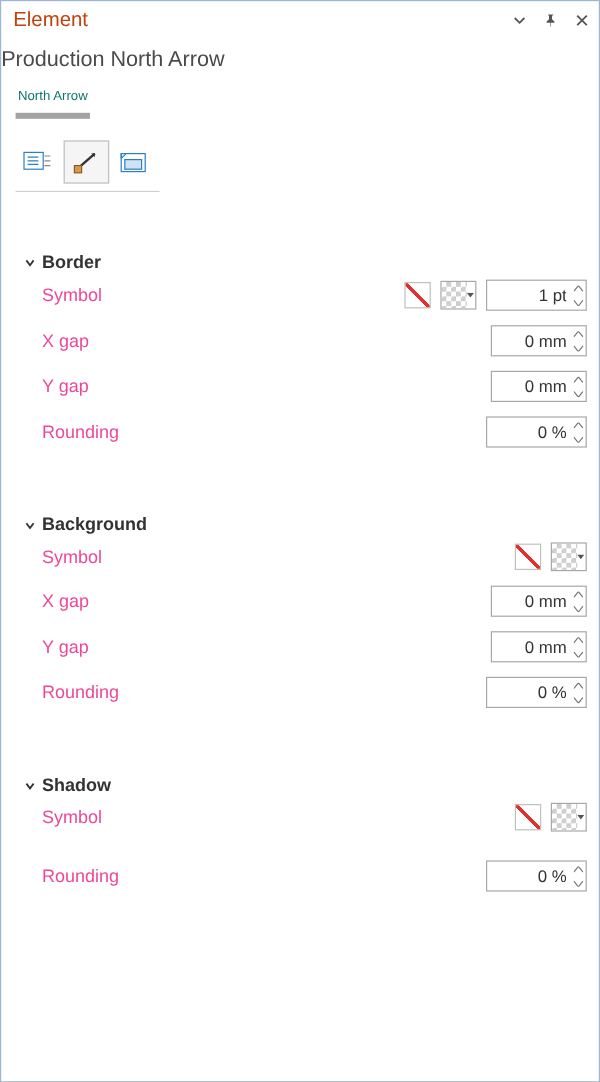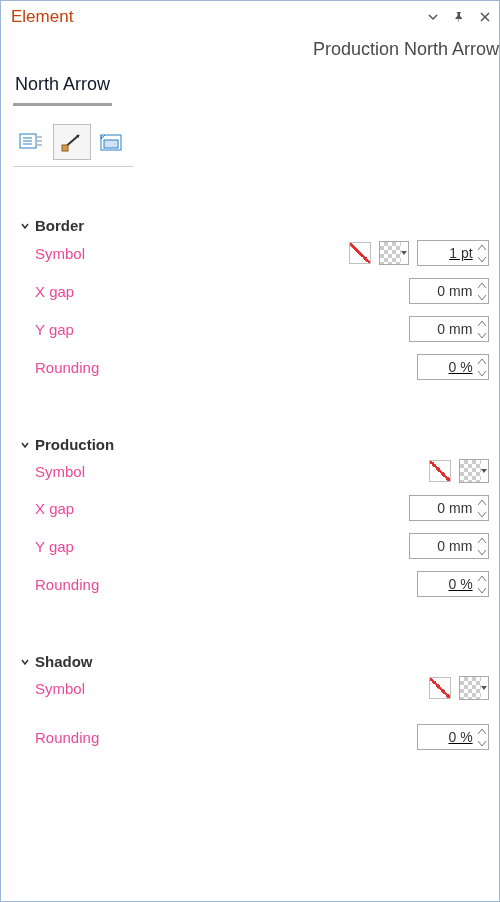--- a/index.html
+++ b/index.html
@@ -1,44 +1,44 @@
 <!DOCTYPE html>
 <html><head>
 <meta charset="utf-8">
 <style>
   * { box-sizing: border-box; margin: 0; padding: 0; font-family: "Segoe UI", Arial, sans-serif; }
   body { background: #fff; width: 500px; height: 902px; border: 1px solid #9bb7d4; position: relative; }
   .titlebar { display: flex; align-items: center; height: 32px; padding: 0 6px 0 10px; }
   .titlebar-title { color: #c2410c; font-size: 17px; flex: 1; }
   .titlebar-controls { display: flex; gap: 10px; align-items: center; }
   .tb-btn { width: 16px; height: 16px; display: flex; align-items: center; justify-content: center; cursor: pointer; color: #555; }
-  .subtitle { text-align: right; font-size: 18px; color: #4a4a4a; padding: 6px 0 10px 0; }
+  .subtitle { text-align: left; font-size: 18px; color: #4a4a4a; padding: 6px 0 10px 0; }
   .tab-row { padding: 0 12px; }
-  .tab { display: inline-block; font-size: 18px; color: #0f172a; padding: 4px 2px 8px 2px; border-bottom: 3px solid #a3a3a3; }
+  .tab { display: inline-block; font-size: 11px; color: #0f766e; padding: 4px 2px 8px 2px; border-bottom: 5px solid #a3a3a3; }
   .iconstrip { display: flex; gap: 2px; padding: 18px 0 4px 12px; align-items: flex-end; }
   .iconbtn { width: 38px; height: 36px; display: flex; align-items: center; justify-content: center; cursor: pointer; border: 1px solid transparent; }
   .iconbtn.active { border: 1px solid #bfbfbf; background: #f5f5f5; }
   .iconstrip-underline { height: 1px; background: #d0d0d0; margin: 2px 0 0 12px; width: 120px; }
   .section { padding: 14px 10px 0 18px; }
   .section-header { display: flex; align-items: center; font-size: 15px; font-weight: 600; color: #333; cursor: pointer; gap: 4px; margin-top: 36px; }
   .chevron { display: inline-block; transform: rotate(0deg); }
   .row { display: flex; align-items: center; padding: 6px 0; }
   .row-label { flex: 1; font-size: 15px; color: #ec4899; padding-left: 16px; }
   .controls { display: flex; align-items: center; gap: 8px; }
   .swatch-none { width: 22px; height: 22px; border: 1px solid #c0c0c0; position: relative; background: #fff; }
   .swatch-none::after { content: ""; position: absolute; left: 0; top: 0; right: 0; bottom: 0;
     background: linear-gradient(to top right, transparent 45%, #e03030 45%, #e03030 55%, transparent 55%); }
   .swatch-checker { width: 30px; height: 24px; border: 1px solid #a8a8a8; display: flex; align-items: center; cursor: pointer; }
   .checker { width: 22px; height: 22px;
     background-image: linear-gradient(45deg,#ccc 25%,transparent 25%),linear-gradient(-45deg,#ccc 25%,transparent 25%),linear-gradient(45deg,transparent 75%,#ccc 75%),linear-gradient(-45deg,transparent 75%,#ccc 75%);
     background-size: 8px 8px; background-position: 0 0,0 4px,4px -4px,-4px 0; }
   .dd-arrow { width: 8px; height: 22px; display: flex; align-items: center; justify-content: center; }
   .spinner { height: 26px; border: 1px solid #a8a8a8; display: flex; align-items: stretch; }
   .spinner input { border: none; outline: none; text-align: right; font-size: 14px; padding: 0 4px; width: 100%; color: #333; background: transparent; }
-  .spinner.w-small { width: 72px; text-decoration: underline; }
+  .spinner.w-small { width: 84px; }
   .spinner.w-med { width: 80px; }
   .spinner.w-large { width: 108px; }
   .spin-btns { width: 14px; display: flex; flex-direction: column; border-left: 0px solid #ddd; }
   .spin-up, .spin-down { flex: 1; display: flex; align-items: center; justify-content: center; cursor: pointer; }
   svg { display: block; }
 </style>
 </head>
 <body>
 
 <div class="titlebar">
@@ -195,21 +195,21 @@
   </div>
 </div>
 
 <div class="section">
   <div class="section-header">
     <span class="chevron">
         <svg width="12" height="12" viewBox="0 0 12 12">
           <path d="M3 4 L6 8 L9 4" stroke="#333" stroke-width="1.5" fill="none"></path>
         </svg>
       </span>
-    <span>Production</span>
+    <span>Background</span>
   </div>
   <div class="row">
     <span class="row-label">Symbol</span>
     <div class="controls">
       <div class="swatch-none"></div>
       <div class="swatch-checker">
         <div class="checker"></div>
         <div class="dd-arrow">
             <svg width="6" height="4">
               <path d="M0 0 L3 4 L6 0 Z" fill="#555"></path>

